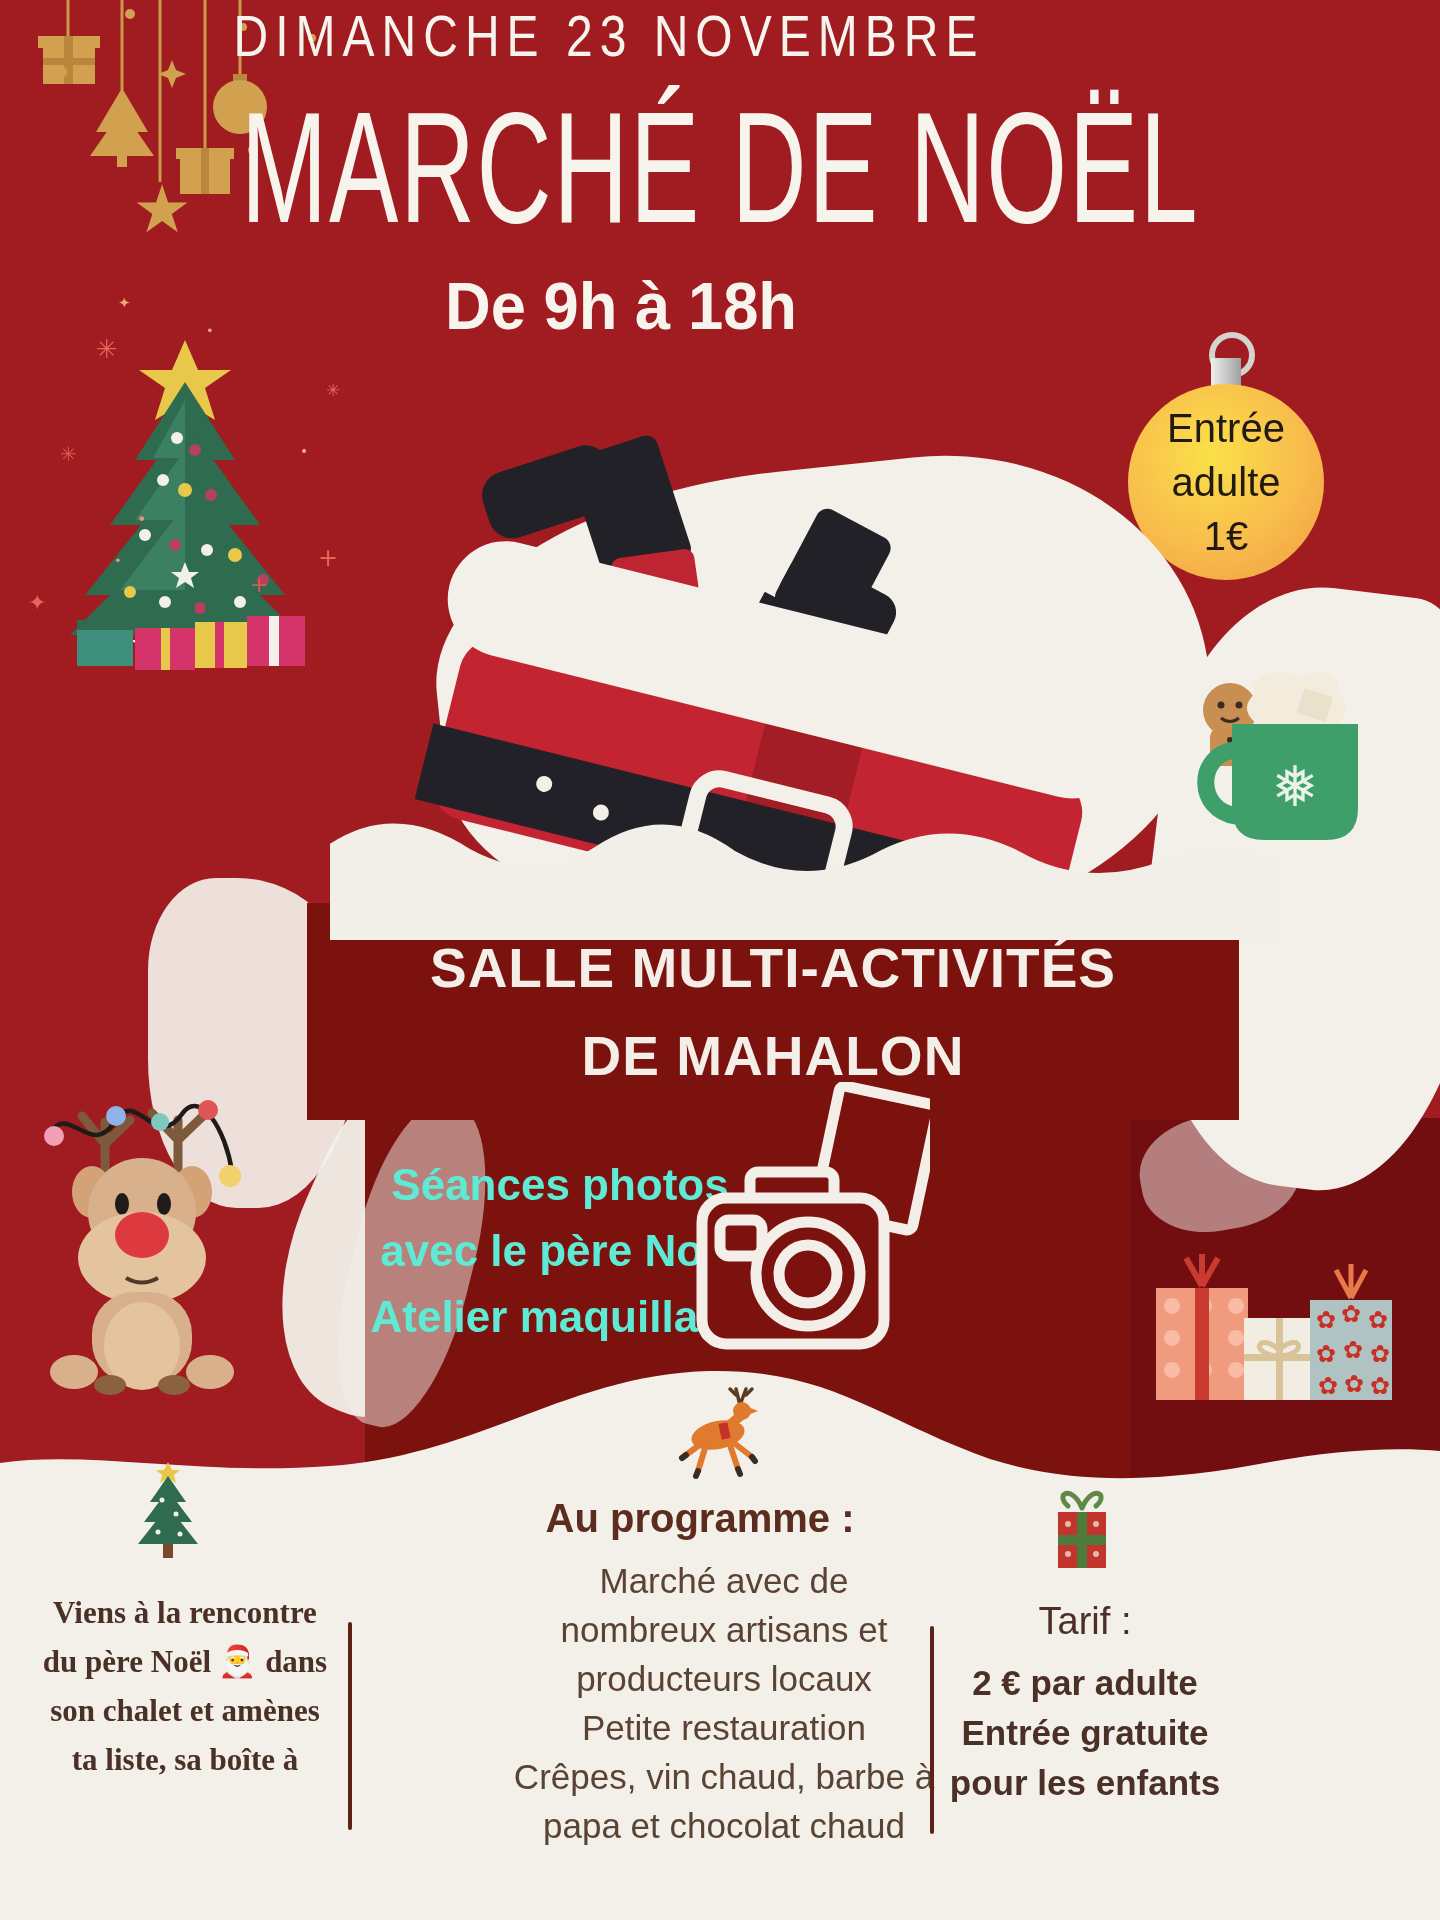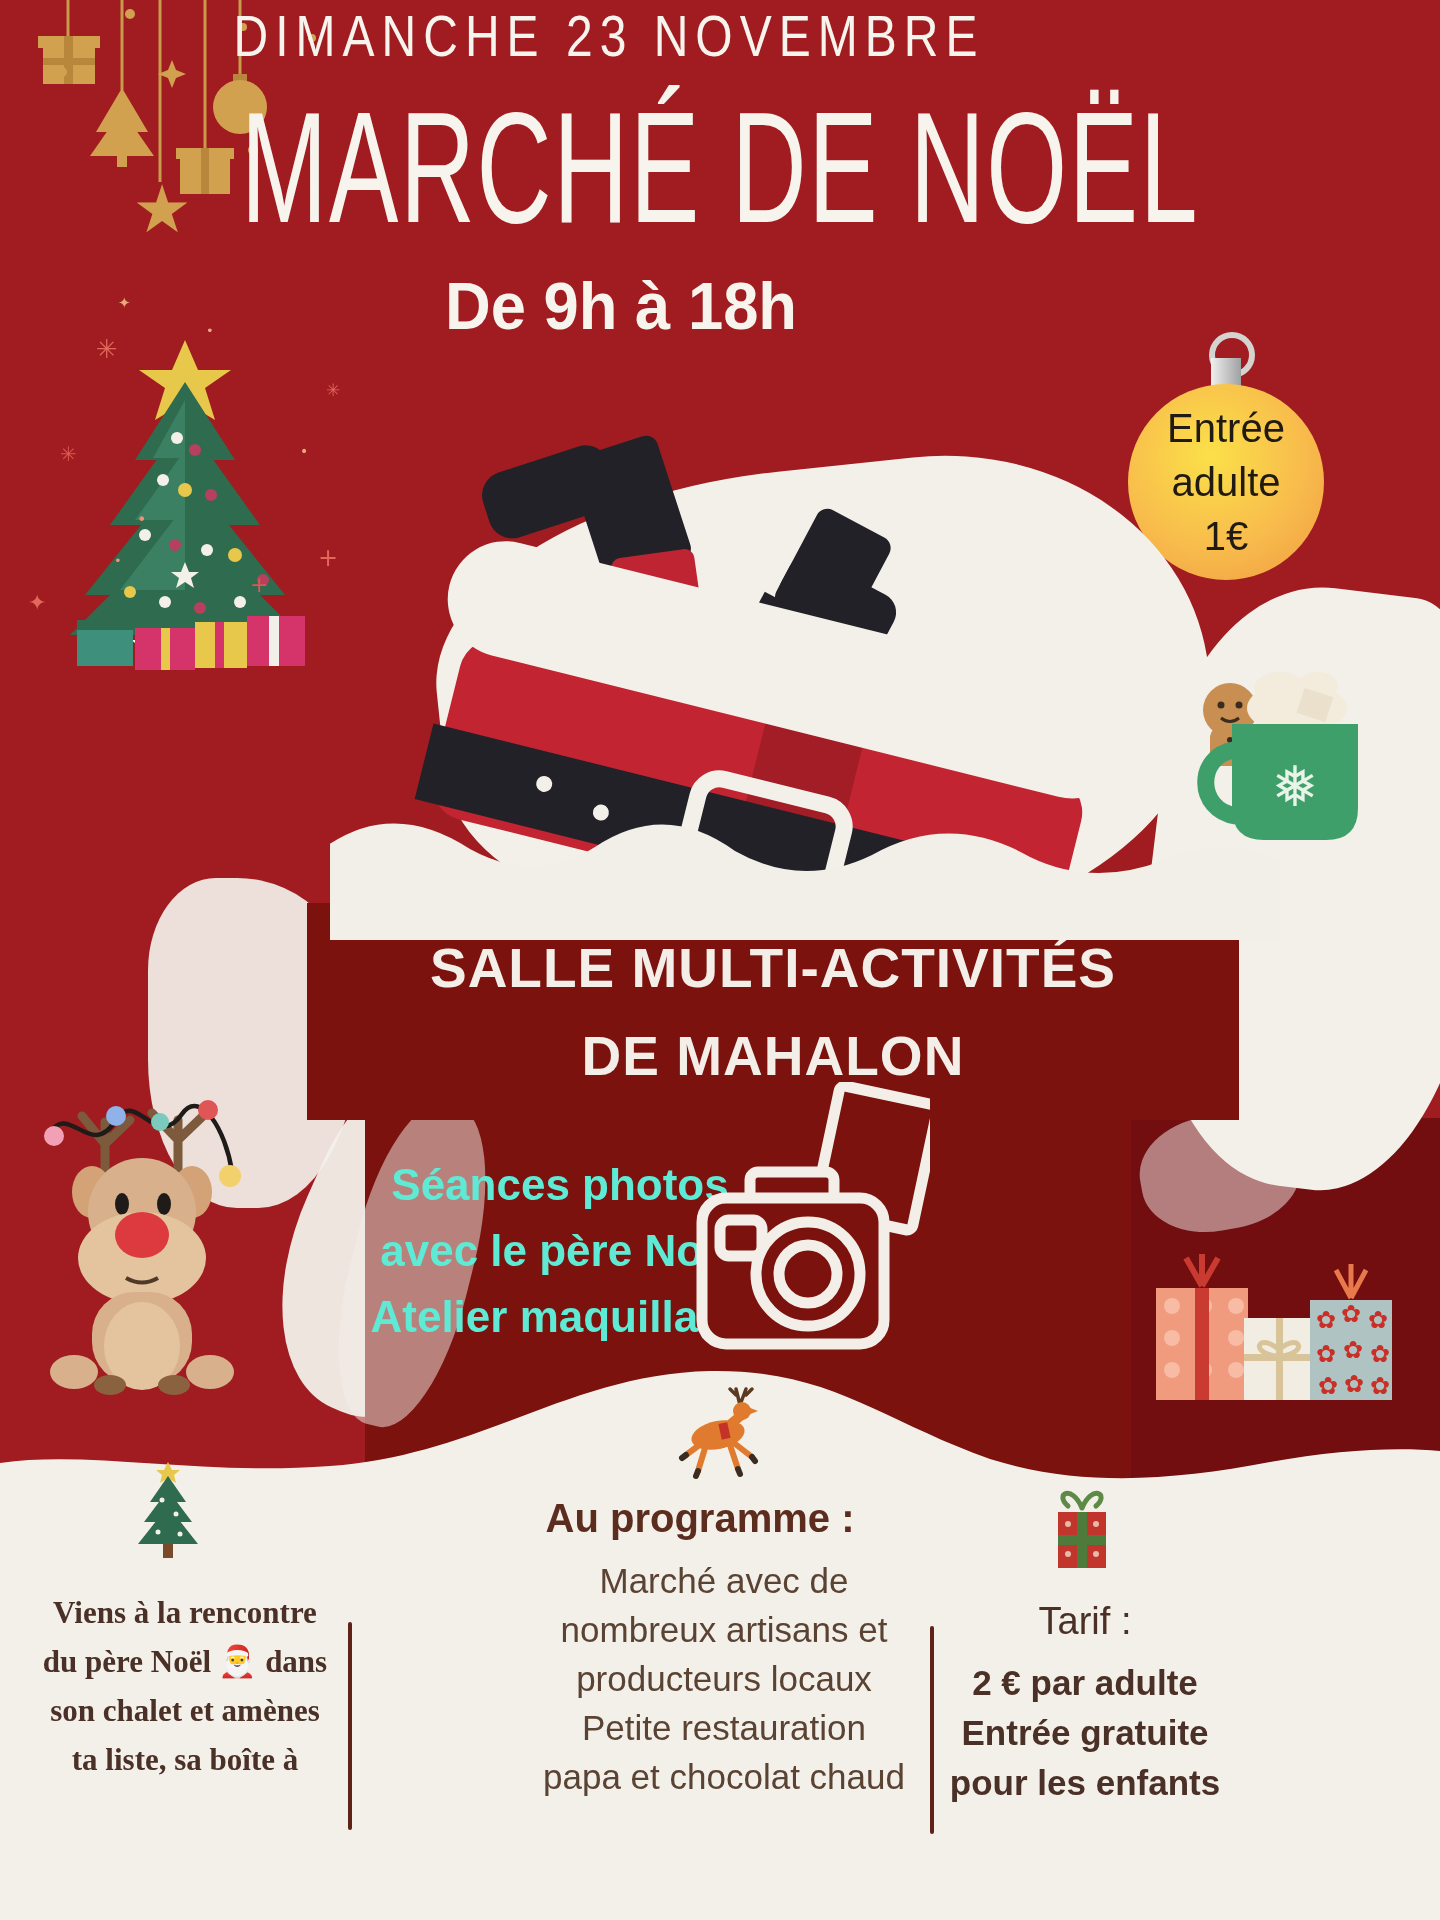--- a/index.html
+++ b/index.html
@@ -386,20 +386,21 @@
     <span>son chalet et amènes</span>
     <span>ta liste, sa boîte à</span>
   </div>
 
   <div class="abs ctr program-h">Au programme :</div>
   <div class="abs ctr program">
     <span>Marché avec de</span>
     <span>nombreux artisans et</span>
     <span>producteurs locaux</span>
     <span>Petite restauration</span>
+    <span>Crêpes, vin chaud, barbe à</span>
     <span>papa et chocolat chaud</span>
   </div>
 
   <div class="abs ctr tarif-h">Tarif :</div>
   <div class="abs ctr tarif">
     <span>2 € par adulte</span>
     <span>Entrée gratuite</span>
     <span>pour les enfants</span>
   </div>
 

